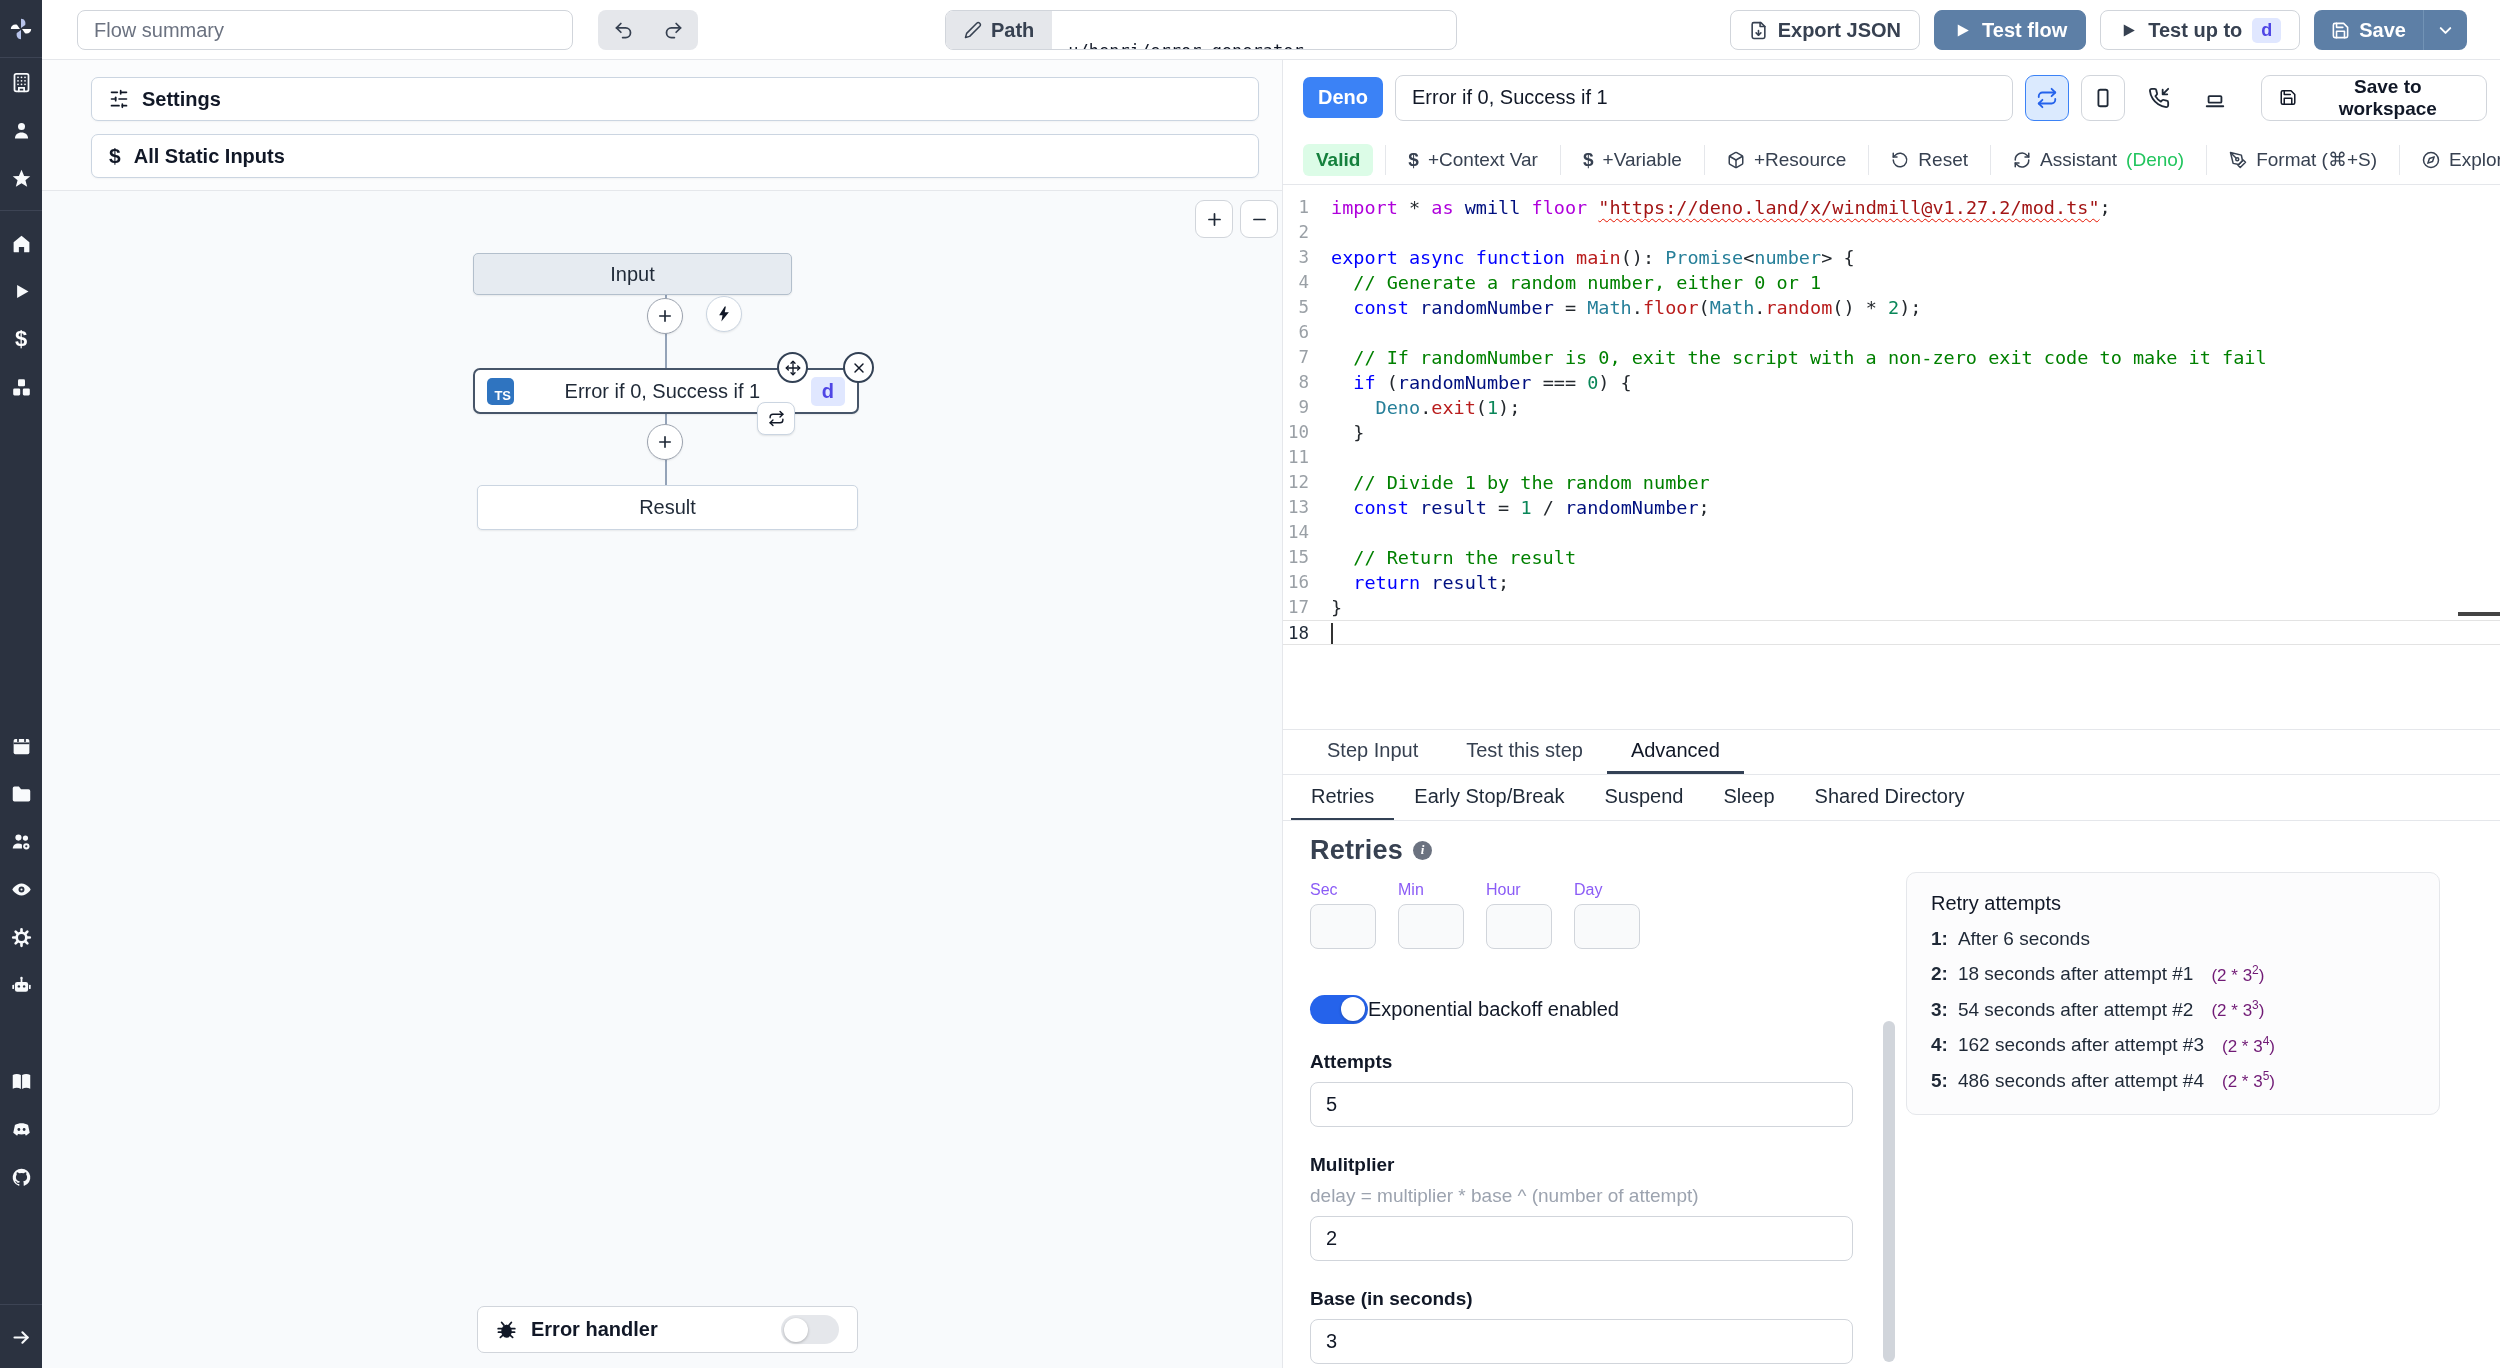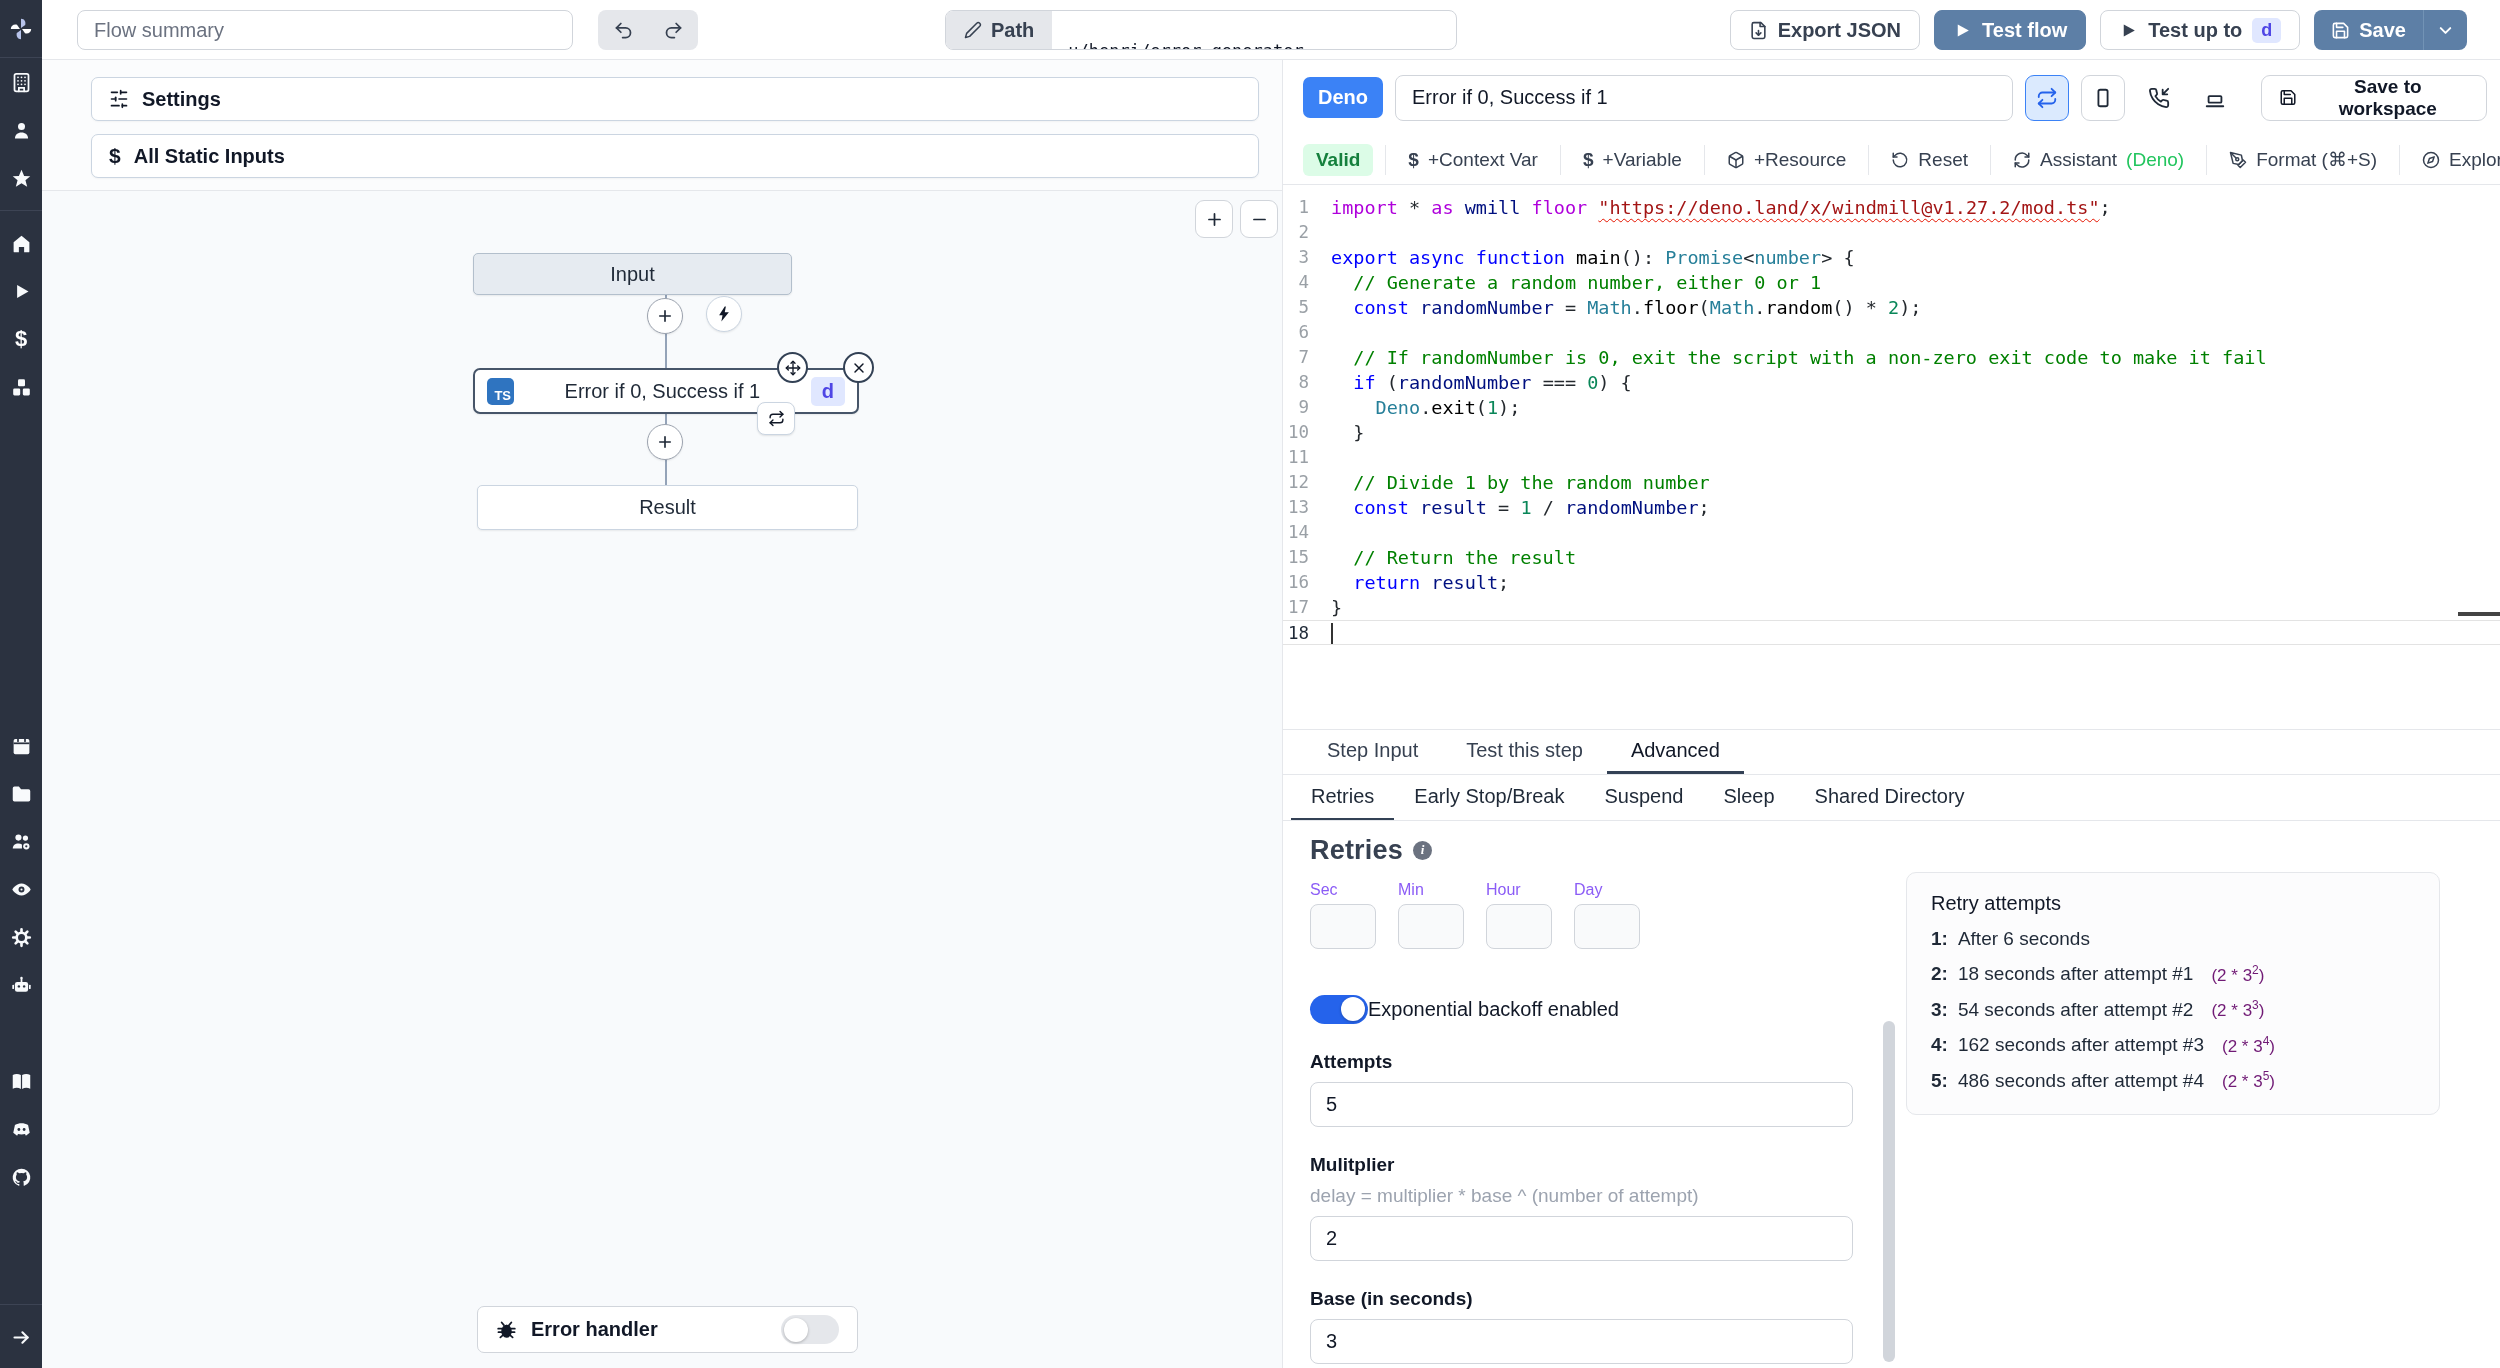--- a/index.html
+++ b/index.html
@@ -95,21 +95,21 @@
 
   
   .editor { flex:1; position:relative; background:#fff; overflow:hidden; padding-top:10px; min-height:0; }
   .code-row { display:flex; height:25px; line-height:25px; font-family:"DejaVu Sans Mono", monospace; font-size:18.5px; position:relative; }
   .code-row .ln { width:48px; text-align:right; padding-right:22px; color:#9aa0a6; flex-shrink:0; font-size:17.5px; }
   .code-row.cur .ln { color:#1f2937; }
   .code-row .lc { white-space:pre; color:#24292e; }
   .code-row.cur { border-top:1px solid #e3e3e3; border-bottom:1px solid #e3e3e3; }
   .code-row.cur .cursor { position:absolute; left:48px; top:2px; width:2px; height:21px; background:#333; }
   .tok-k{color:#0000ff}.tok-c{color:#af00db}.tok-m{color:#008000}
-  .tok-t{color:#267f99}.tok-f{color:#000000}.tok-n{color:#098658}.tok-v{color:#001080}.tok-p{color:#24292e}
+  .tok-t{color:#267f99}.tok-f{color:#b91c1c}.tok-n{color:#098658}.tok-v{color:#001080}.tok-p{color:#24292e}
   .tok-su{color:#a31515; text-decoration:underline wavy #e51400 1px; text-underline-offset:4px;}
   .ov-ruler { position:absolute; right:0; top:0; bottom:0; width:14px; }
   .ov-cursor { position:absolute; right:0; width:42px; height:4px; background:#444; }
 
   
   .tabs1 { height:46px; border-top:1px solid #e5e7eb; border-bottom:1px solid #e5e7eb; display:flex; align-items:stretch; gap:0; padding-left:20px; flex-shrink:0; }
   .tabs1 .tab { display:flex; align-items:center; padding:0 24px; font-size:20px; color:#374151; cursor:pointer; border-bottom:3px solid transparent; }
   .tabs1 .tab.active { border-bottom-color:#334155; color:#111827; }
   .tabs2 { height:46px; border-bottom:1px solid #e5e7eb; display:flex; align-items:stretch; padding-left:8px; flex-shrink:0; }
   .tabs2 .tab { display:flex; align-items:center; padding:0 20px; font-size:20px; color:#1f2937; cursor:pointer; border-bottom:2.5px solid transparent; }

